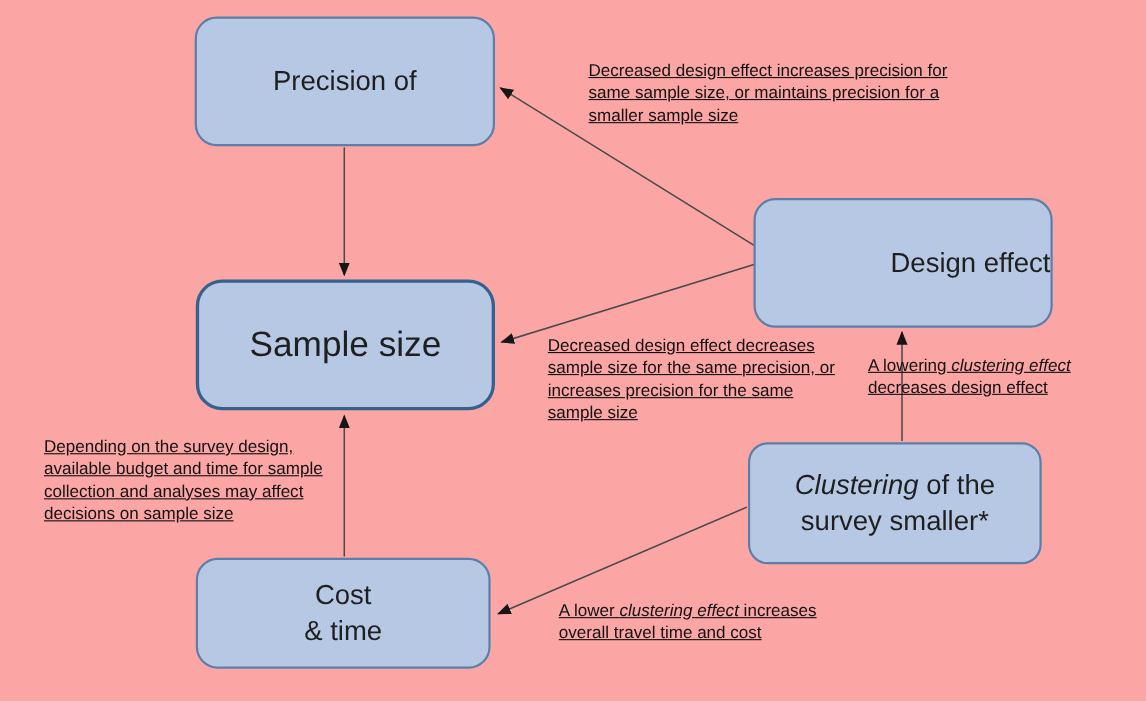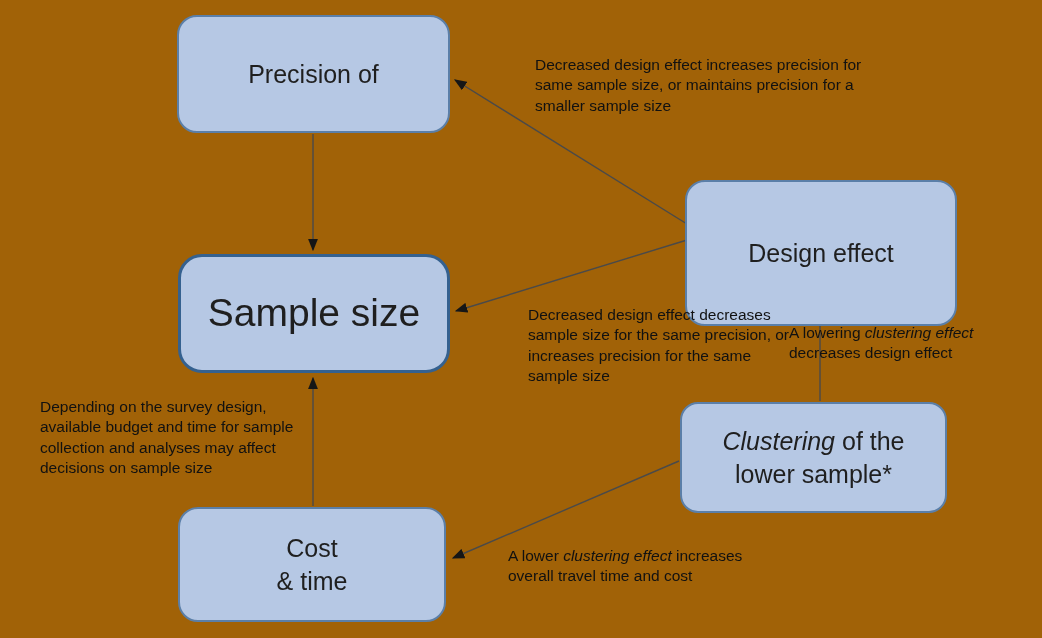--- a/index.html
+++ b/index.html
@@ -5,21 +5,21 @@
   html, body {
     margin: 0;
     padding: 0;
     background: #ffffff;
     font-family: "Liberation Sans", sans-serif;
   }
   .canvas {
     position: relative;
     width: 1042px;
     height: 638px;
-    background: #a16207;
+    background: #fca5a5;
     overflow: hidden;
   }
   .arrow-layer {
     position: absolute;
     left: 0;
     top: 0;
     width: 1042px;
     height: 638px;
   }
   .arrow-layer line {
@@ -37,42 +37,43 @@
     justify-content: center;
     text-align: center;
     color: #1f1f1f;
     font-size: 25px;
     line-height: 1.3;
   }
   .box.emphasis {
     border-width: 3px;
     border-color: var(--sample-border, #35618f);
     border-radius: 24px;
-    font-size: 39px;
+    font-size: 32px;
     align-items: center;
   }
   .note {
     position: absolute;
     font-size: 15.5px;
     line-height: 1.32;
     color: #111111;
+    text-decoration: underline;
   }
   .it { font-style: italic; }
 
   
   #box-precision   { left: 177px; top: 15px;  width: 273px; height: 118px; }
   #box-sample      { left: 178px; top: 254px; width: 272px; height: 119px; }
-  #box-design      { left: 685px; top: 180px; width: 272px; height: 146px; }
+  #box-design      { left: 685px; top: 180px; width: 272px; height: 118px; justify-content: flex-end; }
   #box-clustering  { left: 680px; top: 402px; width: 267px; height: 111px; border-radius: 18px; }
-  #box-cost        { left: 178px; top: 507px; width: 268px; height: 115px; }
+  #box-cost        { left: 178px; top: 507px; width: 268px; height: 101px; }
 
   
   #note-design-precision { left: 535px; top: 55px;  width: 340px; }
   #note-precision-sample { left: 8px;   top: 164px; width: 295px; }
-  #note-design-sample    { left: 498px; top: 305px; width: 275px; margin-left: 30px; }
+  #note-design-sample    { left: 498px; top: 305px; width: 275px; }
   #note-clustering-design{ left: 789px; top: 323px; width: 205px; }
   #note-cost-sample      { left: 40px;  top: 397px; width: 265px; }
   #note-clustering-cost  { left: 508px; top: 546px; width: 255px; }
 </style>
 </head>
 <body>
 
 <div class="canvas">
 
   <svg class="arrow-layer" width="1042" height="638" viewBox="0 0 1042 638" xmlns="http://www.w3.org/2000/svg">
@@ -99,21 +100,21 @@
     <div>Sample size</div>
   </div>
 
   <div class="box" id="box-design">
     <div>Design effect</div>
   </div>
 
   <div class="box" id="box-clustering">
     <div>
       <span class="it">Clustering</span><span> of the</span><br>
-      <span>lower sample*</span>
+      <span>survey smaller*</span>
     </div>
   </div>
 
   <div class="box" id="box-cost">
     <div>
       <span>Cost</span><br>
       <span>&amp; time</span>
     </div>
   </div>
 

